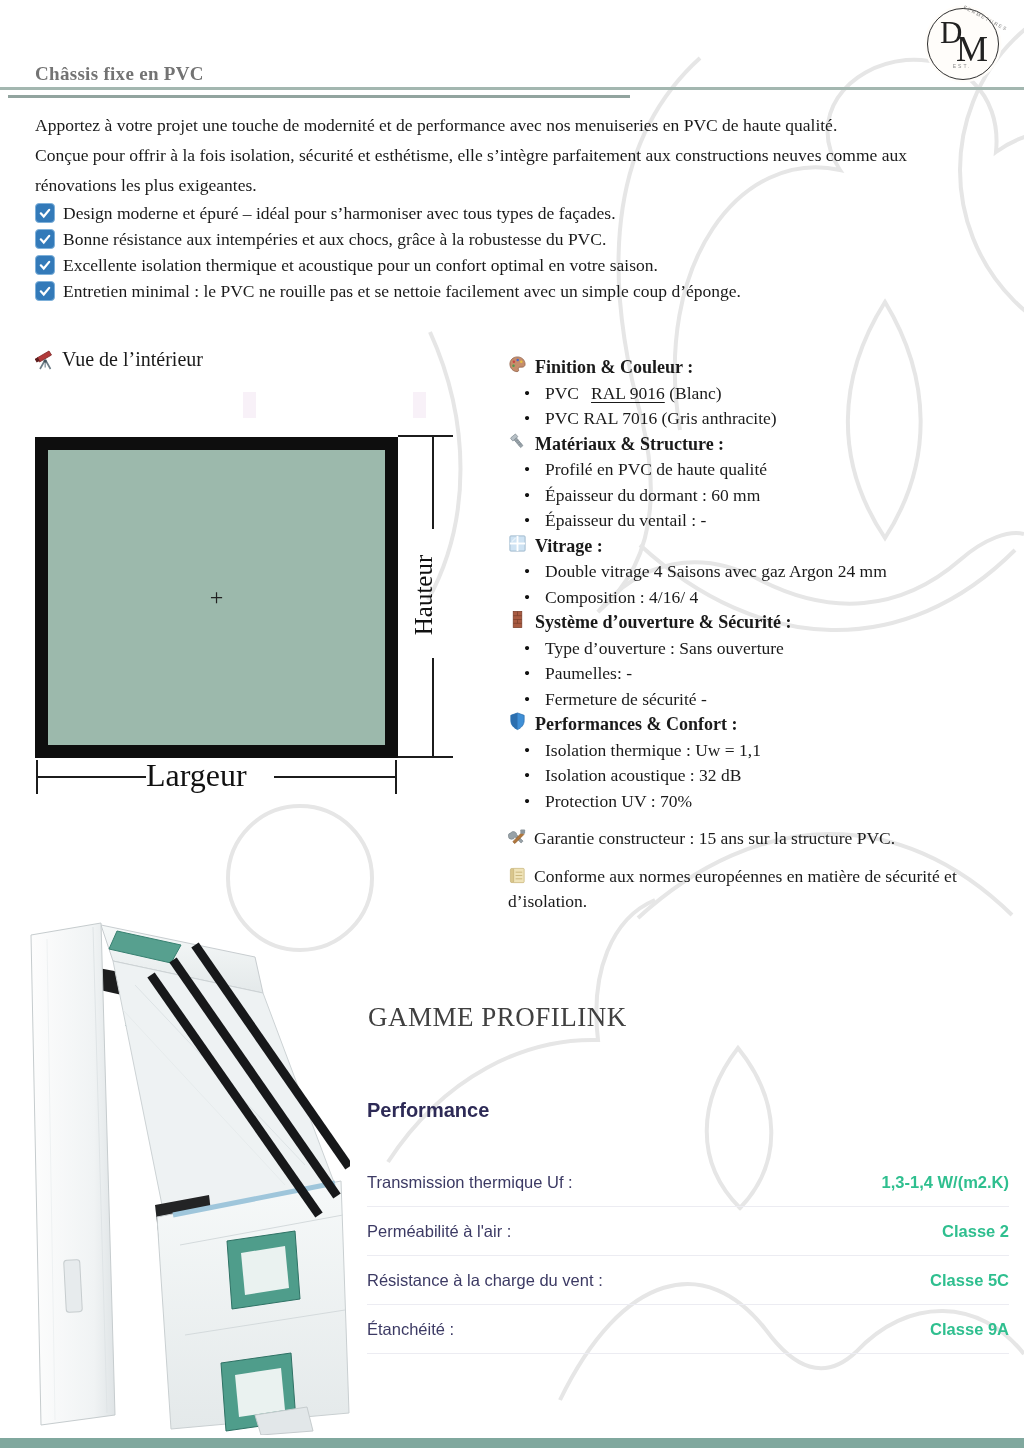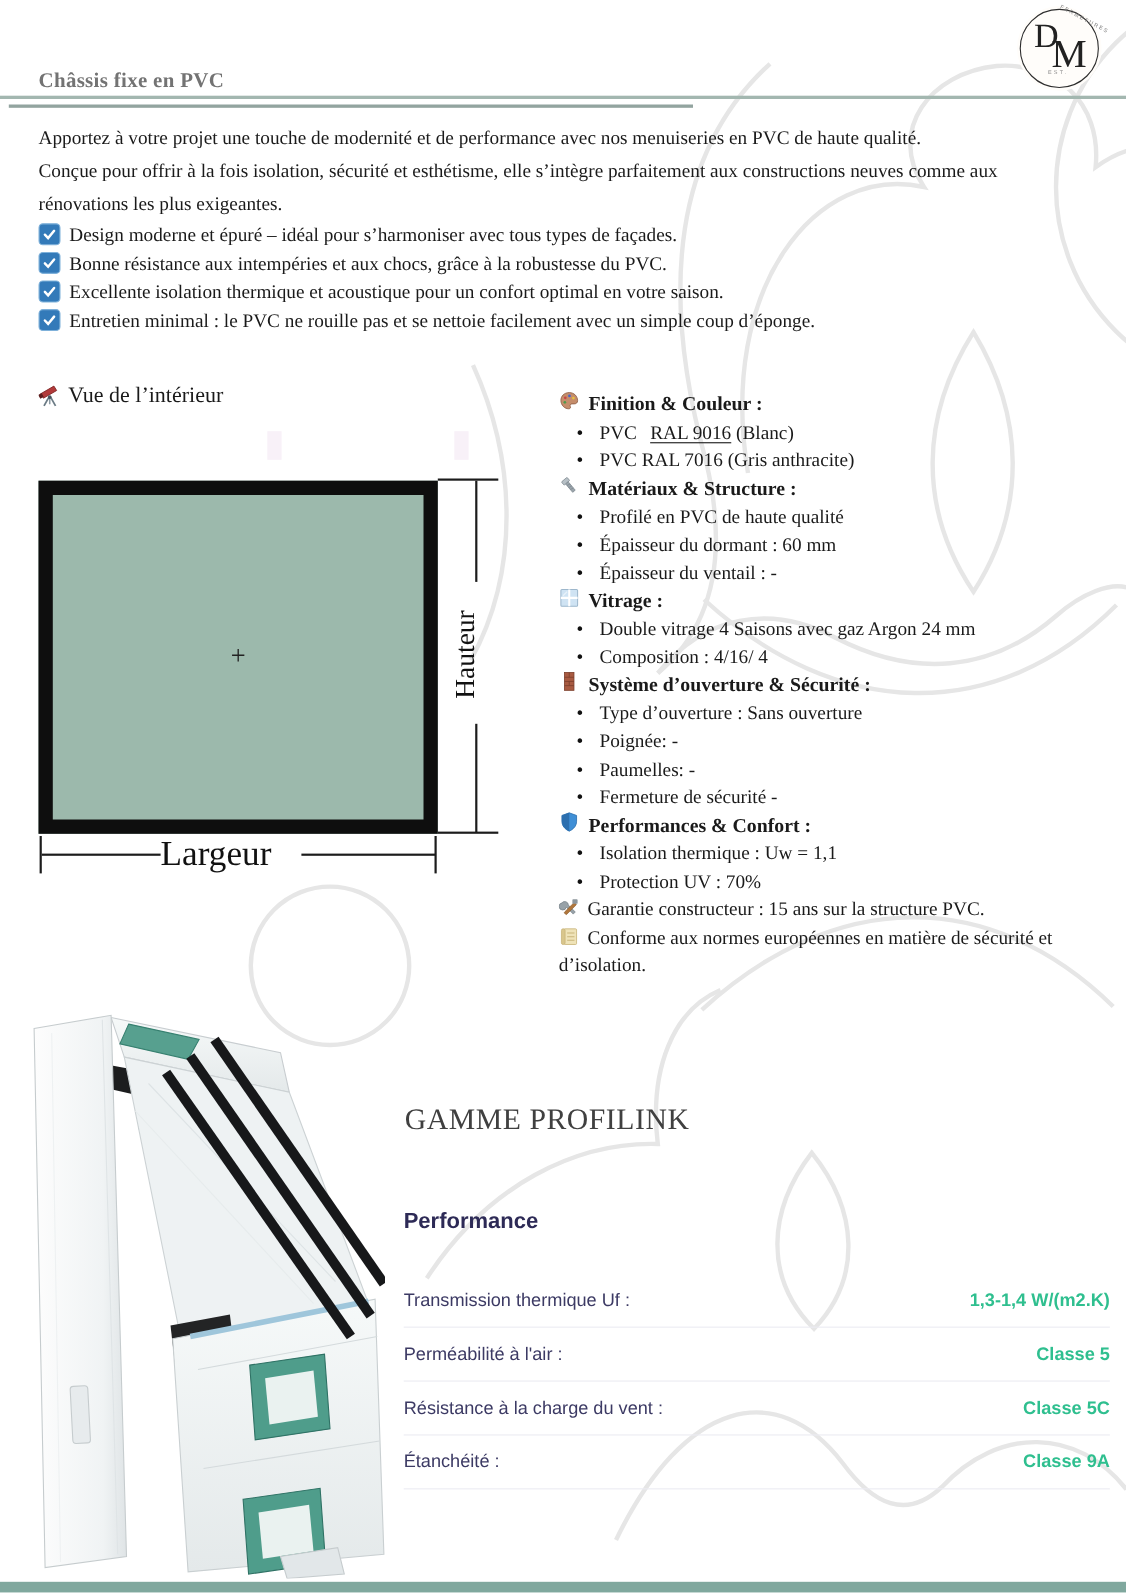--- a/index.html
+++ b/index.html
@@ -41,21 +41,21 @@
   .largeur-label{left:146px;top:757px;width:128px;text-align:left;font-size:32px;color:#111;}
   
   .specs{left:508px;top:355px;width:512px;font-size:17.5px;line-height:25.5px;}
   .spec-heading{display:flex;align-items:flex-start;font-weight:700;font-size:18px;}
   .spec-icon{flex:0 0 auto;width:19px;height:19px;margin-right:8px;display:inline-block;}
   .spec-icon svg{display:block;}
   ul.spec-list{list-style:none;margin:0;padding:0;}
   ul.spec-list li{position:relative;padding-left:37px;}
   ul.spec-list li::before{content:"\2022";position:absolute;left:16px;top:0;color:#111;}
   .underlined{text-decoration:underline;text-underline-offset:3px;margin-left:12px;}
-  .spec-note{margin-top:0;}
+  .spec-note{margin-top:12px;}
   .note-icon{display:inline-block;width:19px;height:19px;vertical-align:-3px;margin-right:7px;}
   
   .gamme-title{left:368px;top:1002px;font-size:27px;letter-spacing:.5px;color:#404040;}
   .perf-title{left:367px;top:1099px;font-family:"Liberation Sans",sans-serif;font-weight:700;
       font-size:20px;color:#2d2a56;}
   .perf-table{left:367px;top:1158px;width:642px;font-family:"Liberation Sans",sans-serif;}
   .perf-row{display:flex;justify-content:space-between;align-items:center;height:48px;
       border-bottom:1px solid #ececf2;}
   .perf-label{font-size:16.5px;color:#3c3a64;}
   .perf-value{font-size:16.5px;color:#2fbf8f;font-weight:bold;}
@@ -229,36 +229,36 @@
           <line x1="5.5" y1="10" x2="14.5" y2="10" stroke="#7c3f2c" stroke-width="0.8"></line>
           <line x1="5.5" y1="14" x2="14.5" y2="14" stroke="#7c3f2c" stroke-width="0.8"></line>
           <line x1="10" y1="1.5" x2="10" y2="6" stroke="#7c3f2c" stroke-width="0.8"></line>
           <line x1="10" y1="10" x2="10" y2="14" stroke="#7c3f2c" stroke-width="0.8"></line>
         </svg>
       </span>
       <span>Système d’ouverture &amp; Sécurité :</span>
     </div>
     <ul class="spec-list">
       <li>Type d’ouverture : Sans ouverture</li>
-      <li>Poignée: -</li>
       <li>Paumelles: -</li>
       <li>Fermeture de sécurité -</li>
     </ul>
 
     <div class="spec-heading">
       <span class="spec-icon">
         <svg width="19" height="19" viewBox="0 0 20 20">
           <path d="M10 1 L17 3.5 V9 C17 13.5 14 16.8 10 18.5 C6 16.8 3 13.5 3 9 V3.5 Z" fill="#3f8fd6" stroke="#2c6faf" stroke-width="0.8"></path>
           <path d="M10 1 L3 3.5 V9 C3 13.5 6 16.8 10 18.5 Z" fill="#2c6faf"></path>
         </svg>
       </span>
       <span>Performances &amp; Confort :</span>
     </div>
     <ul class="spec-list">
       <li>Isolation thermique : Uw = 1,1</li>
+      <li>Isolation acoustique : 32 dB</li>
       <li>Protection UV : 70%</li>
     </ul>
 
     <div class="spec-note">
       <span class="note-icon">
         <svg width="19" height="19" viewBox="0 0 20 20">
           <path d="M3 5 a3.5 3.5 0 1 0 4.2 4.2 L13.8 15.8 l2 -2 L9.2 7.2 A3.5 3.5 0 0 0 3 5 Z" fill="#98a2a8" stroke="#6f7a80" stroke-width="0.6"></path>
           <rect x="4" y="9" width="14" height="3" rx="0.8" transform="rotate(-45 11 10.5)" fill="#b0763c" stroke="#8a5a2a" stroke-width="0.6"></rect>
           <rect x="13" y="1.5" width="5" height="4.5" rx="0.8" fill="#8d969c"></rect>
         </svg>
@@ -326,21 +326,21 @@
   <div class="z gamme-title">GAMME PROFILINK</div>
   <div class="z perf-title">Performance</div>
 
   <div class="z perf-table">
     <div class="perf-row">
       <span class="perf-label">Transmission thermique Uf :</span>
       <span class="perf-value">1,3-1,4 W/(m2.K)</span>
     </div>
     <div class="perf-row">
       <span class="perf-label">Perméabilité à l'air :</span>
-      <span class="perf-value">Classe 5</span>
+      <span class="perf-value">Classe 2</span>
     </div>
     <div class="perf-row">
       <span class="perf-label">Résistance à la charge du vent :</span>
       <span class="perf-value">Classe 5C</span>
     </div>
     <div class="perf-row">
       <span class="perf-label">Étanchéité :</span>
       <span class="perf-value">Classe 9A</span>
     </div>
   </div>

